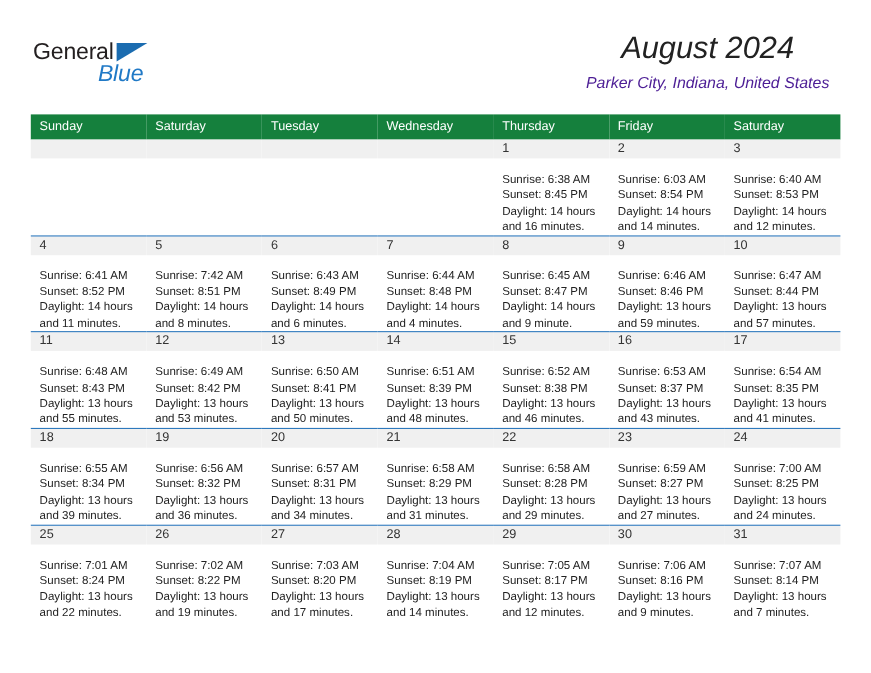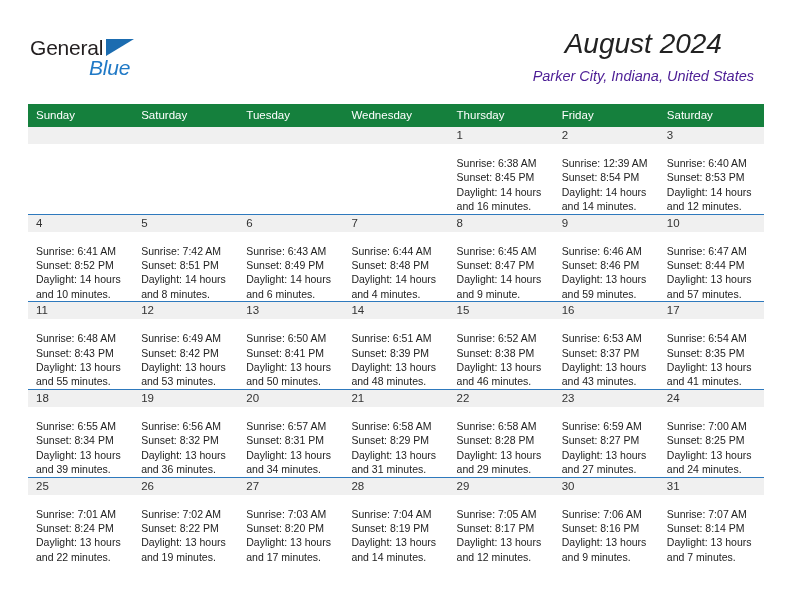--- a/index.html
+++ b/index.html
@@ -189,21 +189,21 @@
             <div class="lines">
               <div>Sunrise: 6:38 AM</div>
               <div>Sunset: 8:45 PM</div>
               <div>Daylight: 14 hours</div>
               <div>and 16 minutes.</div>
             </div>
           </td>
           <td class="day-cell">
             <span class="daynum">2</span>
             <div class="lines">
-              <div>Sunrise: 12:39 AM</div>
+              <div>Sunrise: 6:03 AM</div>
               <div>Sunset: 8:54 PM</div>
               <div>Daylight: 14 hours</div>
               <div>and 14 minutes.</div>
             </div>
           </td>
           <td class="day-cell">
             <span class="daynum">3</span>
             <div class="lines">
               <div>Sunrise: 6:40 AM</div>
               <div>Sunset: 8:53 PM</div>
@@ -212,21 +212,21 @@
             </div>
           </td>
         </tr>
         <tr class="week-row">
           <td class="day-cell">
             <span class="daynum">4</span>
             <div class="lines">
               <div>Sunrise: 6:41 AM</div>
               <div>Sunset: 8:52 PM</div>
               <div>Daylight: 14 hours</div>
-              <div>and 10 minutes.</div>
+              <div>and 11 minutes.</div>
             </div>
           </td>
           <td class="day-cell">
             <span class="daynum">5</span>
             <div class="lines">
               <div>Sunrise: 7:42 AM</div>
               <div>Sunset: 8:51 PM</div>
               <div>Daylight: 14 hours</div>
               <div>and 8 minutes.</div>
             </div>

